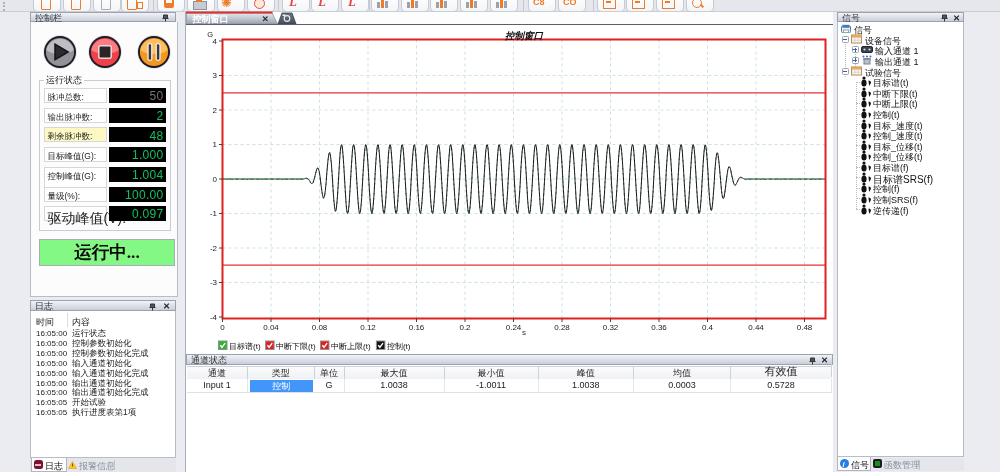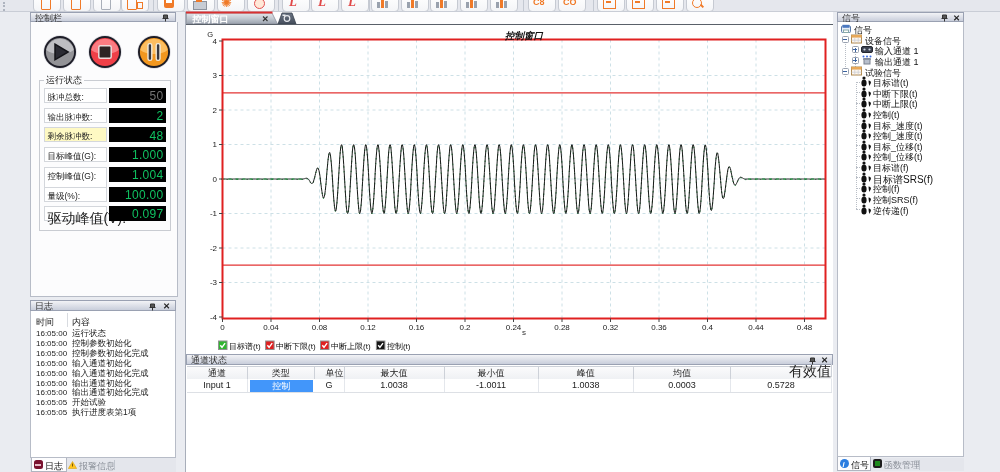--- a/index.html
+++ b/index.html
@@ -166,20 +166,21 @@
     </div>
 <div style="position:absolute;left:108.5px;top:186.5px;width:57.5px;height:15px;background:#000;box-sizing:border-box;text-align:right">
       <span style="position:absolute;right:2.5px;top:1.2px;font-size:12px;color:#0fc060;letter-spacing:0.3px">100.00</span>
     </div>
 <div style="position:absolute;left:43.5px;top:206.2px;width:63px;height:15px;background:#fff;border:1px solid #d4d7dc;box-sizing:border-box">
       <span style="position:absolute;left:3px;top:3px;font-size:14px;color:#222;white-space:nowrap">驱动峰值(V):</span>
     </div>
 <div style="position:absolute;left:108.5px;top:206.2px;width:57.5px;height:15px;background:#000;box-sizing:border-box;text-align:right">
       <span style="position:absolute;right:2.5px;top:1.2px;font-size:12px;color:#0fc060;letter-spacing:0.3px">0.097</span>
     </div>
+<div style="position:absolute;left:39px;top:239px;width:136px;height:27px;background:#84f884;border:1px solid #a8aeb8;box-sizing:border-box;text-align:center;line-height:25px;font-family:'Liberation Serif',serif;font-size:17.5px;font-weight:bold;color:#0a0a0a">运行中...</div>
 <div class="tbar" style="left:30px;top:300px;width:146px;height:11px">
       <span style="position:absolute;left:4px;top:1px">日志</span>
       <svg width="7" height="8" style="position:absolute;right:19px;top:1.5px" viewBox="0 0 7 8">
         <path d="M1.5 1h4v3.5h-4z M0.5 4.5h6 M3.5 4.5v3" stroke="#333" stroke-width="1" fill="#555"></path>
       </svg>
       <span style="position:absolute;right:5px;top:1px;font-size:8.5px;color:#222;font-weight:bold">✕</span>
     </div>
 <div style="position:absolute;left:30px;top:311px;width:146px;height:147px;background:#fff;border:1px solid #b7bcc7;border-top:none;box-sizing:border-box"></div>
 <span style="position:absolute;left:36px;top:316px;font-size:9px;color:#222">时间</span>
 <span style="position:absolute;left:72px;top:316px;font-size:9px;color:#222">内容</span>
@@ -287,26 +288,26 @@
       <span style="position:absolute;left:4px;top:1px">通道状态</span>
       <svg width="7" height="8" style="position:absolute;right:16px;top:1.5px" viewBox="0 0 7 8">
         <path d="M1.5 1h4v3.5h-4z M0.5 4.5h6 M3.5 4.5v3" stroke="#333" stroke-width="1" fill="#555"></path>
       </svg>
       <span style="position:absolute;right:4px;top:1px;font-size:8.5px;color:#222;font-weight:bold">✕</span>
     </div>
 <div style="position:absolute;left:186px;top:365px;width:647px;height:107px;background:#fff"></div>
 <div style="position:absolute;left:187px;top:366px;width:645px;height:13px;background:linear-gradient(#fbfbfc,#eef0f3);border-top:1px solid #cdd1d8;border-bottom:1px solid #c4c8d0"></div>
 <div style="position:absolute;left:187px;top:366px;width:61px;height:13px;border-right:1px solid #cdd1d8;box-sizing:border-box;text-align:center;font-size:9px;color:#222;line-height:14px">通道</div>
 <div style="position:absolute;left:248px;top:366px;width:66.5px;height:13px;border-right:1px solid #cdd1d8;box-sizing:border-box;text-align:center;font-size:9px;color:#222;line-height:14px">类型</div>
-<div style="position:absolute;left:314.5px;top:366px;width:30px;height:13px;border-right:1px solid #cdd1d8;box-sizing:border-box;text-align:right;font-size:9px;color:#222;line-height:14px">单位</div>
+<div style="position:absolute;left:314.5px;top:366px;width:30px;height:13px;border-right:1px solid #cdd1d8;box-sizing:border-box;text-align:center;font-size:9px;color:#222;line-height:14px">单位</div>
 <div style="position:absolute;left:344.5px;top:366px;width:100px;height:13px;border-right:1px solid #cdd1d8;box-sizing:border-box;text-align:center;font-size:9px;color:#222;line-height:14px">最大值</div>
 <div style="position:absolute;left:444.5px;top:366px;width:94px;height:13px;border-right:1px solid #cdd1d8;box-sizing:border-box;text-align:center;font-size:9px;color:#222;line-height:14px">最小值</div>
 <div style="position:absolute;left:538.5px;top:366px;width:95.5px;height:13px;border-right:1px solid #cdd1d8;box-sizing:border-box;text-align:center;font-size:9px;color:#222;line-height:14px">峰值</div>
 <div style="position:absolute;left:634px;top:366px;width:97px;height:13px;border-right:1px solid #cdd1d8;box-sizing:border-box;text-align:center;font-size:9px;color:#222;line-height:14px">均值</div>
-<div style="position:absolute;left:731px;top:364px;width:101px;height:13px;border-right:1px solid #cdd1d8;box-sizing:border-box;text-align:right;font-size:14px;color:#222;line-height:14px">有效值</div>
+<div style="position:absolute;left:731px;top:364px;width:101px;height:13px;border-right:1px solid #cdd1d8;box-sizing:border-box;text-align:center;font-size:11px;color:#222;line-height:14px">有效值</div>
 <div style="position:absolute;left:187px;top:379px;width:645px;height:13px;background:#fff;border-bottom:1px solid #dde0e5"></div>
 <div style="position:absolute;left:187px;top:379px;width:61px;height:13px;border-right:1px solid #e4e7ec;box-sizing:border-box;text-align:center;font-size:9px;color:#222;line-height:13.5px">Input 1</div>
 <div style="position:absolute;left:249.5px;top:380px;width:63.5px;height:12px;background:#4296fa;box-sizing:border-box;text-align:center;font-size:9px;color:#fff;line-height:12.5px">控制</div>
 <div style="position:absolute;left:314.5px;top:379px;width:30px;height:13px;border-right:1px solid #e4e7ec;box-sizing:border-box;text-align:center;font-size:9px;color:#222;line-height:13.5px">G</div>
 <div style="position:absolute;left:344.5px;top:379px;width:100px;height:13px;border-right:1px solid #e4e7ec;box-sizing:border-box;text-align:center;font-size:9px;color:#222;line-height:13.5px">1.0038</div>
 <div style="position:absolute;left:444.5px;top:379px;width:94px;height:13px;border-right:1px solid #e4e7ec;box-sizing:border-box;text-align:center;font-size:9px;color:#222;line-height:13.5px">-1.0011</div>
 <div style="position:absolute;left:538.5px;top:379px;width:95.5px;height:13px;border-right:1px solid #e4e7ec;box-sizing:border-box;text-align:center;font-size:9px;color:#222;line-height:13.5px">1.0038</div>
 <div style="position:absolute;left:634px;top:379px;width:97px;height:13px;border-right:1px solid #e4e7ec;box-sizing:border-box;text-align:center;font-size:9px;color:#222;line-height:13.5px">0.0003</div>
 <div style="position:absolute;left:731px;top:379px;width:101px;height:13px;border-right:1px solid #e4e7ec;box-sizing:border-box;text-align:center;font-size:9px;color:#222;line-height:13.5px">0.5728</div>
 <div class="tbar" style="left:837px;top:12px;width:127px;height:10px">

